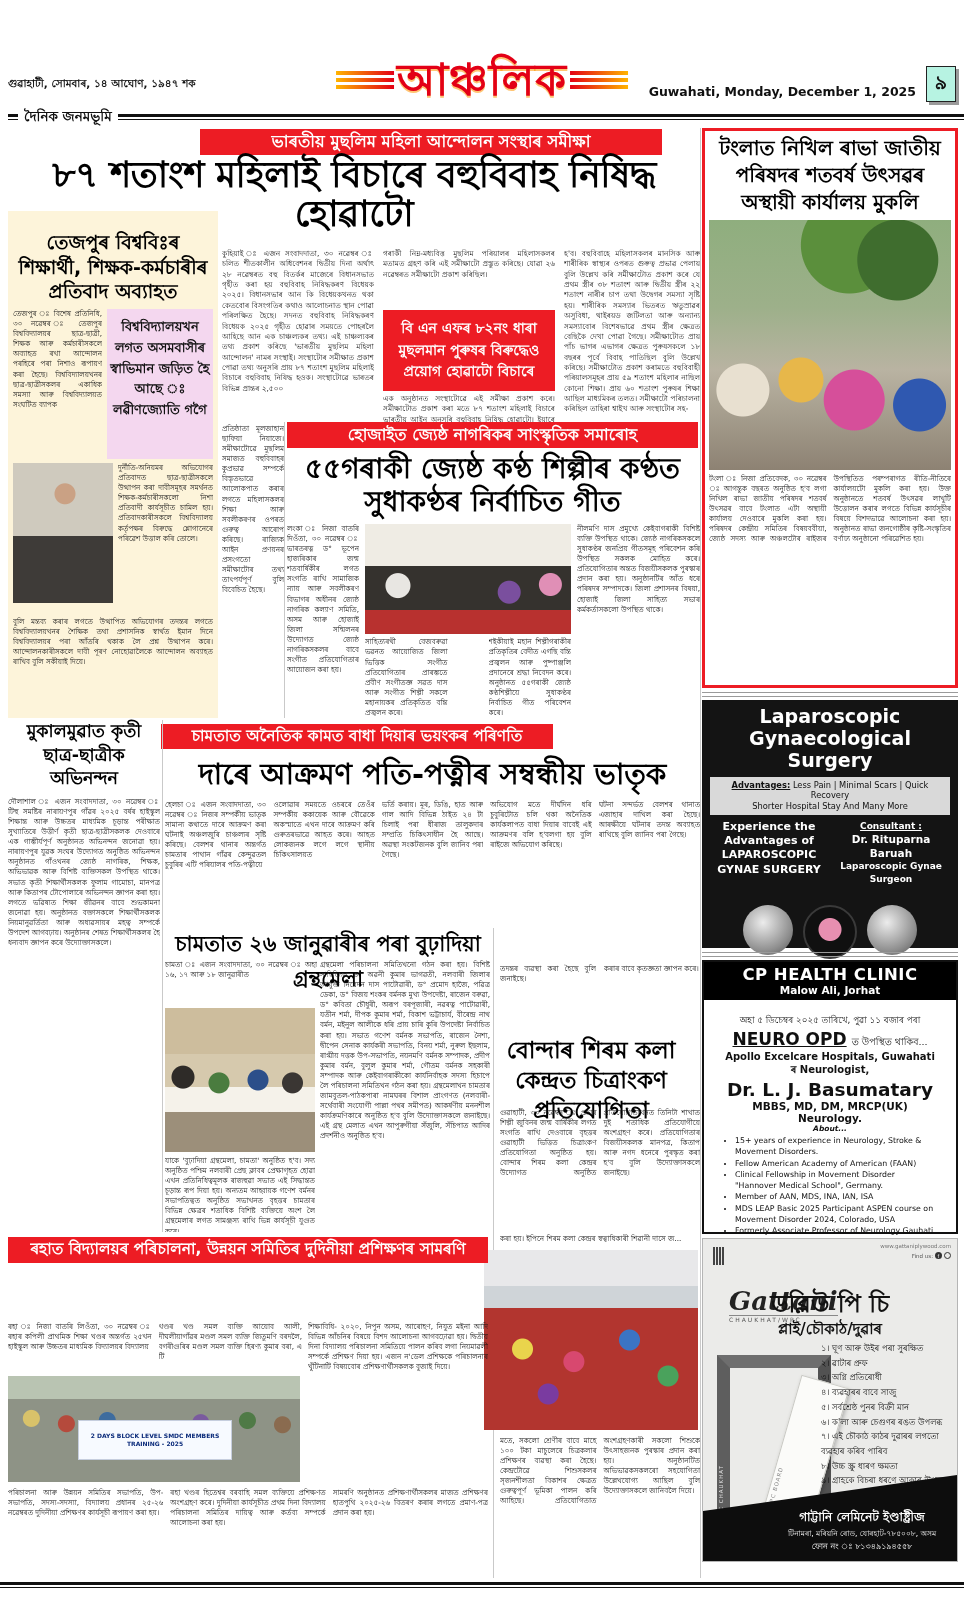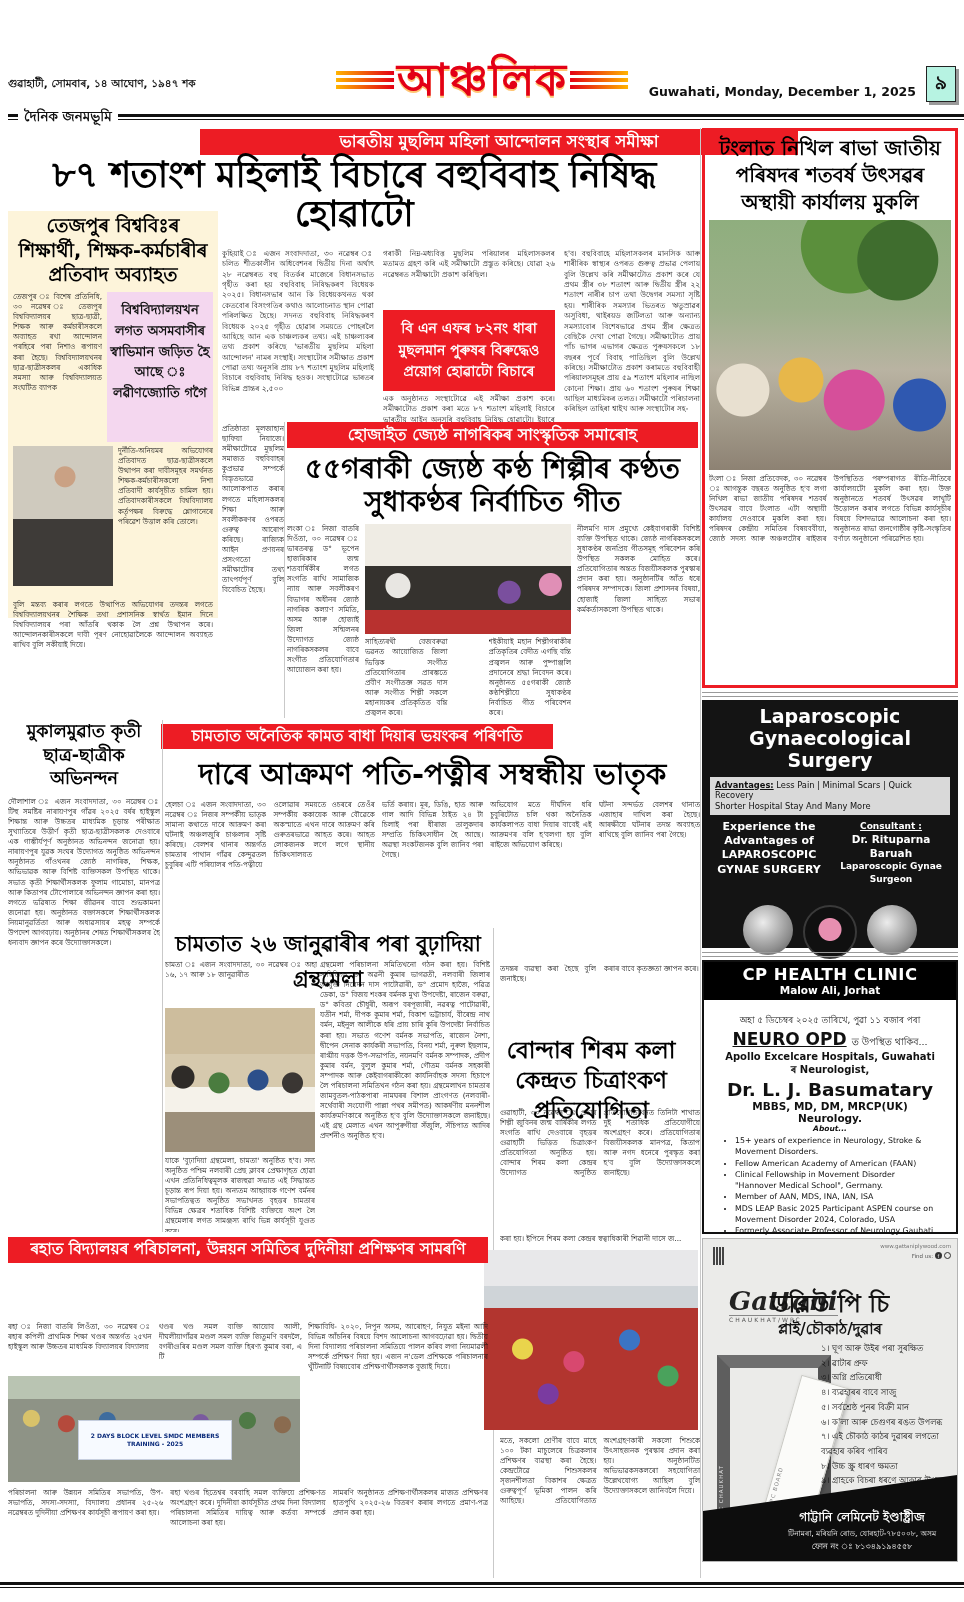--- a/index.html
+++ b/index.html
@@ -24,21 +24,21 @@
   .bars-r div{background:linear-gradient(270deg,#ffb400,#e30016);}
   .pagenum{width:28px;height:34px;background:#b7f3e2;border:1.5px solid #222;box-shadow:3px 3px 0 #9a9a9a;
            display:flex;align-items:center;justify-content:center;font-size:19px;font-weight:800;}
   .paper-row{display:flex;align-items:center;gap:6px;}
   .paper-name{font-size:13.5px;font-weight:800;white-space:nowrap;}
   
   .photo{background:#999;}
   
   .lap{background:#141414;color:#fff;padding:6px 6px 0 6px;box-sizing:border-box;}
   .lap-title{font-size:19px;font-weight:800;text-align:center;line-height:1.15;}
-  .lap-adv{background:#d9d9d9;color:#111;margin:5px 2px;padding:3px 5px;font-size:8.3px;line-height:1.3;}
+  .lap-adv{background:#d9d9d9;color:#111;margin:5px 2px;padding:3px 5px;font-size:8.3px;line-height:1.3;text-align:center;}
   .lap-mid{display:flex;gap:4px;margin:2px 2px 20px 2px;}
   .lap-left{font-size:11px;font-weight:800;text-align:center;line-height:1.3;flex:1;}
   .lap-right{font-size:9px;font-weight:700;text-align:center;line-height:1.35;flex:1;}
   .lap-circles{display:flex;justify-content:center;gap:10px;margin:2px 0 6px 0;}
   .lap-circle{width:50px;height:50px;border-radius:50%;
      background:radial-gradient(circle at 40% 35%,#ececec,#8d8d8d 65%,#4f4f4f);}
   .lap-circle.mid{background:radial-gradient(circle at 50% 45%,#e78fb0 0 11px,#101010 12px);border:2px solid #3a3a3a;}
   .lap-foot{background:#f4f4f4;color:#111;text-align:center;margin:0 -6px;padding:3px 2px 2px 2px;}
   .cp{border:2.5px solid #111;background:#fff;box-sizing:border-box;}
   .cp-head{background:#000;color:#fff;text-align:center;padding:3px 0 4px 0;}
@@ -76,36 +76,36 @@
 
   <div class="abs en-date" style="right:48px;top:84px;">Guwahati, Monday, December 1, 2025</div>
   <div class="abs pagenum" style="right:8px;top:66px;">৯</div>
 
   <div class="abs paper-row" style="left:8px;top:106px;right:0;">
     <div class="dbl" style="width:10px;"></div>
     <div class="paper-name">দৈনিক জনমভূমি</div>
     <div class="dbl" style="flex:1;"></div>
   </div>
 
-  <div class="abs kicker" style="left:200px;top:129px;width:598px;height:26px;font-size:16.5px;">ভাৰতীয় মুছলিম মহিলা আন্দোলন সংস্থাৰ সমীক্ষা</div>
+  <div class="abs kicker" style="left:200px;top:129px;width:462px;height:26px;font-size:16.5px;">ভাৰতীয় মুছলিম মহিলা আন্দোলন সংস্থাৰ সমীক্ষা</div>
   <div class="abs hl" style="left:8px;top:156px;width:692px;font-size:36px;line-height:1.08;text-align:center;letter-spacing:-0.5px;">৮৭ শতাংশ মহিলাই বিচাৰে বহুবিবাহ নিষিদ্ধ হোৱাটো</div>
 
   <div class="abs" style="left:222px;top:211px;width:478px;height:211px;display:flex;gap:9px;margin-top:38px;">
     <div class="t" style="width:152px;height:100%;">কুহিয়াই ঃ এজন সংবাদদাতা, ৩০ নৱেম্বৰ ঃ চলিত শীতকালীন অধিবেশনৰ দ্বিতীয় দিনা অৰ্থাৎ ২৮ নৱেম্বৰত বহু বিতৰ্কৰ মাজেৰে বিধানসভাত গৃহীত কৰা হয় বহুবিবাহ নিষিদ্ধকৰণ বিধেয়ক ২০২৫। বিধানসভাৰ আন কি বিধেয়কখনত থকা কেতবোৰ বিসংগতিৰ কথাও আলোচনাত স্থান পোৱা পৰিলক্ষিত হৈছে। সদনত বহুবিবাহ নিষিদ্ধকৰণ বিধেয়ক ২০২৫ গৃহীত হোৱাৰ সময়তে পোহৰলৈ আহিছে আন এক চাঞ্চল্যকৰ তথ্য। এই চাঞ্চল্যকৰ তথ্য প্ৰকাশ কৰিছে 'ভাৰতীয় মুছলিম মহিলা আন্দোলন' নামৰ সংস্থাই। সংস্থাটোৰ সমীক্ষাত প্ৰকাশ পোৱা তথ্য অনুসৰি প্ৰায় ৮৭ শতাংশ মুছলিম মহিলাই বিচাৰে বহুবিবাহ নিষিদ্ধ হওক। সংস্থাটোৱে ভাৰতৰ বিভিন্ন প্ৰান্তৰ ২,৫০০</div>
     <div style="width:172px;height:100%;display:flex;flex-direction:column;">
       <div class="t" style="height:58px;">গৰাকী নিম্ন-মধ্যবিত্ত মুছলিম পৰিয়ালৰ মহিলাসকলৰ মতামত গ্ৰহণ কৰি এই সমীক্ষাটো প্ৰস্তুত কৰিছে। যোৱা ২৬ নৱেম্বৰত সমীক্ষাটো প্ৰকাশ কৰিছিল।</div>
       <div style="background:#ed1c24;color:#fff;font-weight:800;font-size:14px;line-height:1.55;text-align:center;padding:8px 6px;margin:3px 0;">বি এন এফৰ ৮২নং ধাৰা মুছলমান পুৰুষৰ বিৰুদ্ধেও প্ৰয়োগ হোৱাটো বিচাৰে</div>
       <div class="t" style="flex:1;">এক অনুষ্ঠানত সংস্থাটোৱে এই সমীক্ষা প্ৰকাশ কৰে। সমীক্ষাটোত প্ৰকাশ কৰা মতে ৮৭ শতাংশ মহিলাই বিচাৰে ভাৰতীয় আইন অনুসৰি বহুবিবাহ নিষিদ্ধ হোৱাটো। ইয়াৰে ৬২ শতাংশ মহিলাই বিচাৰে বহুবিবাহক অপৰাধ হিচাপে গণ্য কৰাটো। পুৰুষসকলৰ বিৰুদ্ধেও সমভাবে প্ৰয়োগ কৰা</div>
     </div>
     <div class="t" style="flex:1;height:100%;">হ'ব। বহুবিবাহে মহিলাসকলৰ মানসিক আৰু শাৰীৰিক স্বাস্থ্যৰ ওপৰত গুৰুত্ব প্ৰভাৱ পেলায় বুলি উল্লেখ কৰি সমীক্ষাটোত প্ৰকাশ কৰে যে প্ৰথম স্ত্ৰীৰ ৩৮ শতাংশ আৰু দ্বিতীয় স্ত্ৰীৰ ২২ শতাংশ নাৰীৰ চাপ তথা উদ্বেগৰ সমস্যা সৃষ্টি হয়। শাৰীৰিক সমস্যাৰ ভিতৰত ঋতুস্ৰাৱৰ অসুবিধা, থাইৰয়ড জটিলতা আৰু অন্যান্য সমস্যাবোৰ বিশেষভাৱে প্ৰথম স্ত্ৰীৰ ক্ষেত্ৰত বেছিকৈ দেখা পোৱা গৈছে। সমীক্ষাটোত প্ৰায় পাঁচ ভাগৰ এভাগৰ ক্ষেত্ৰত পুৰুষসকলে ১৮ বছৰৰ পূৰ্বে বিবাহ পাতিছিল বুলি উল্লেখ কৰিছে। সমীক্ষাটোত প্ৰকাশ কৰামতে বহুবিবাহী পৰিয়ালসমূহৰ প্ৰায় ৫৯ শতাংশ মহিলাৰ নাছিল কোনো শিক্ষা। প্ৰায় ৬০ শতাংশ পুৰুষৰ শিক্ষা আছিল মাধ্যমিকৰ তলত। সমীক্ষাটো পৰিচালনা কৰিছিল তাহিৰা শ্বাইখ আৰু সংস্থাটোৰ সহ-</div>
   </div>
   <div class="abs t" style="left:222px;top:424px;width:62px;height:292px;font-size:7.2px;">প্ৰতিষ্ঠাতা মূলজাহান ছাফিয়া নিয়াজে। সমীক্ষাটোৱে মুছলিম সমাজত বহুবিবাহৰ কুপ্ৰভাৱ সম্পৰ্কে বিস্তৃতভাৱে আলোকপাত কৰাৰ লগতে মহিলাসকলৰ শিক্ষা আৰু সবলীকৰণৰ ওপৰত গুৰুত্ব আৰোপ কৰিছে। ৰাজ্যিক আইন প্ৰণয়নৰ প্ৰসংগতো সমীক্ষাটোৰ তথ্য তাৎপৰ্যপূৰ্ণ বুলি বিবেচিত হৈছে।</div>
   <div class="abs rule-v" style="left:284px;top:422px;height:296px;"></div>
 
-  <div class="abs" style="left:8px;top:211px;width:210px;height:407px;background:#fdf4da;padding:2px 5px;box-sizing:border-box;">
+  <div class="abs" style="left:8px;top:211px;width:210px;height:507px;background:#fdf4da;padding:19px 5px;box-sizing:border-box;">
     <div class="hl" style="font-size:19px;line-height:1.3;text-align:center;margin-bottom:5px;">তেজপুৰ বিশ্ববিঃৰ শিক্ষাৰ্থী, শিক্ষক-কৰ্মচাৰীৰ প্ৰতিবাদ অব্যাহত</div>
     <div style="display:flex;gap:5px;">
       <div class="t" style="flex:1;height:150px;font-size:7.2px;">তেজপুৰ ঃ বিশেষ প্ৰতিনিধি, ৩০ নৱেম্বৰ ঃ তেজপুৰ বিশ্ববিদ্যালয়ৰ ছাত্ৰ-ছাত্ৰী, শিক্ষক আৰু কৰ্মচাৰীসকলে অব্যাহত ৰখা আন্দোলন পৰহিৰে পৰা নিশাও ৰূপায়ণ কৰা হৈছে। বিশ্ববিদ্যালয়খনৰ ছাত্ৰ-ছাত্ৰীসকলৰ একাধিক সমস্যা আৰু বিশ্ববিদ্যালয়ত সংঘটিত ব্যাপক</div>
       <div style="width:100px;background:#f4d7ef;font-size:13px;font-weight:800;text-align:center;line-height:1.6;padding:8px 3px;height:134px;">বিশ্ববিদ্যালয়খন লগত অসমবাসীৰ স্বাভিমান জড়িত হৈ আছে ঃ লৱীণজ্যোতি গগৈ</div>
     </div>
     <div style="display:flex;gap:5px;margin-top:4px;">
       <div class="photo" style="width:100px;height:140px;background:
             radial-gradient(circle at 52% 22%, #caa184 0 10px, transparent 11px),
             linear-gradient(180deg,#cfcabe 0 52%, #3e3b38 52% 100%);"></div>
       <div class="t" style="flex:1;height:150px;font-size:7.2px;">দুৰ্নীতি-অনিয়মৰ অভিযোগৰ প্ৰতিবাদত ছাত্ৰ-ছাত্ৰীসকলে উত্থাপন কৰা দাবীসমূহৰ সমৰ্থনত শিক্ষক-কৰ্মচাৰীসকলো নিশা প্ৰতিবাদী কাৰ্যসূচীত চামিল হয়। প্ৰতিবাদকাৰীসকলে বিশ্ববিদ্যালয় কৰ্তৃপক্ষৰ বিৰুদ্ধে শ্লোগানেৰে পৰিৱেশ উত্তাল কৰি তোলে।</div>

